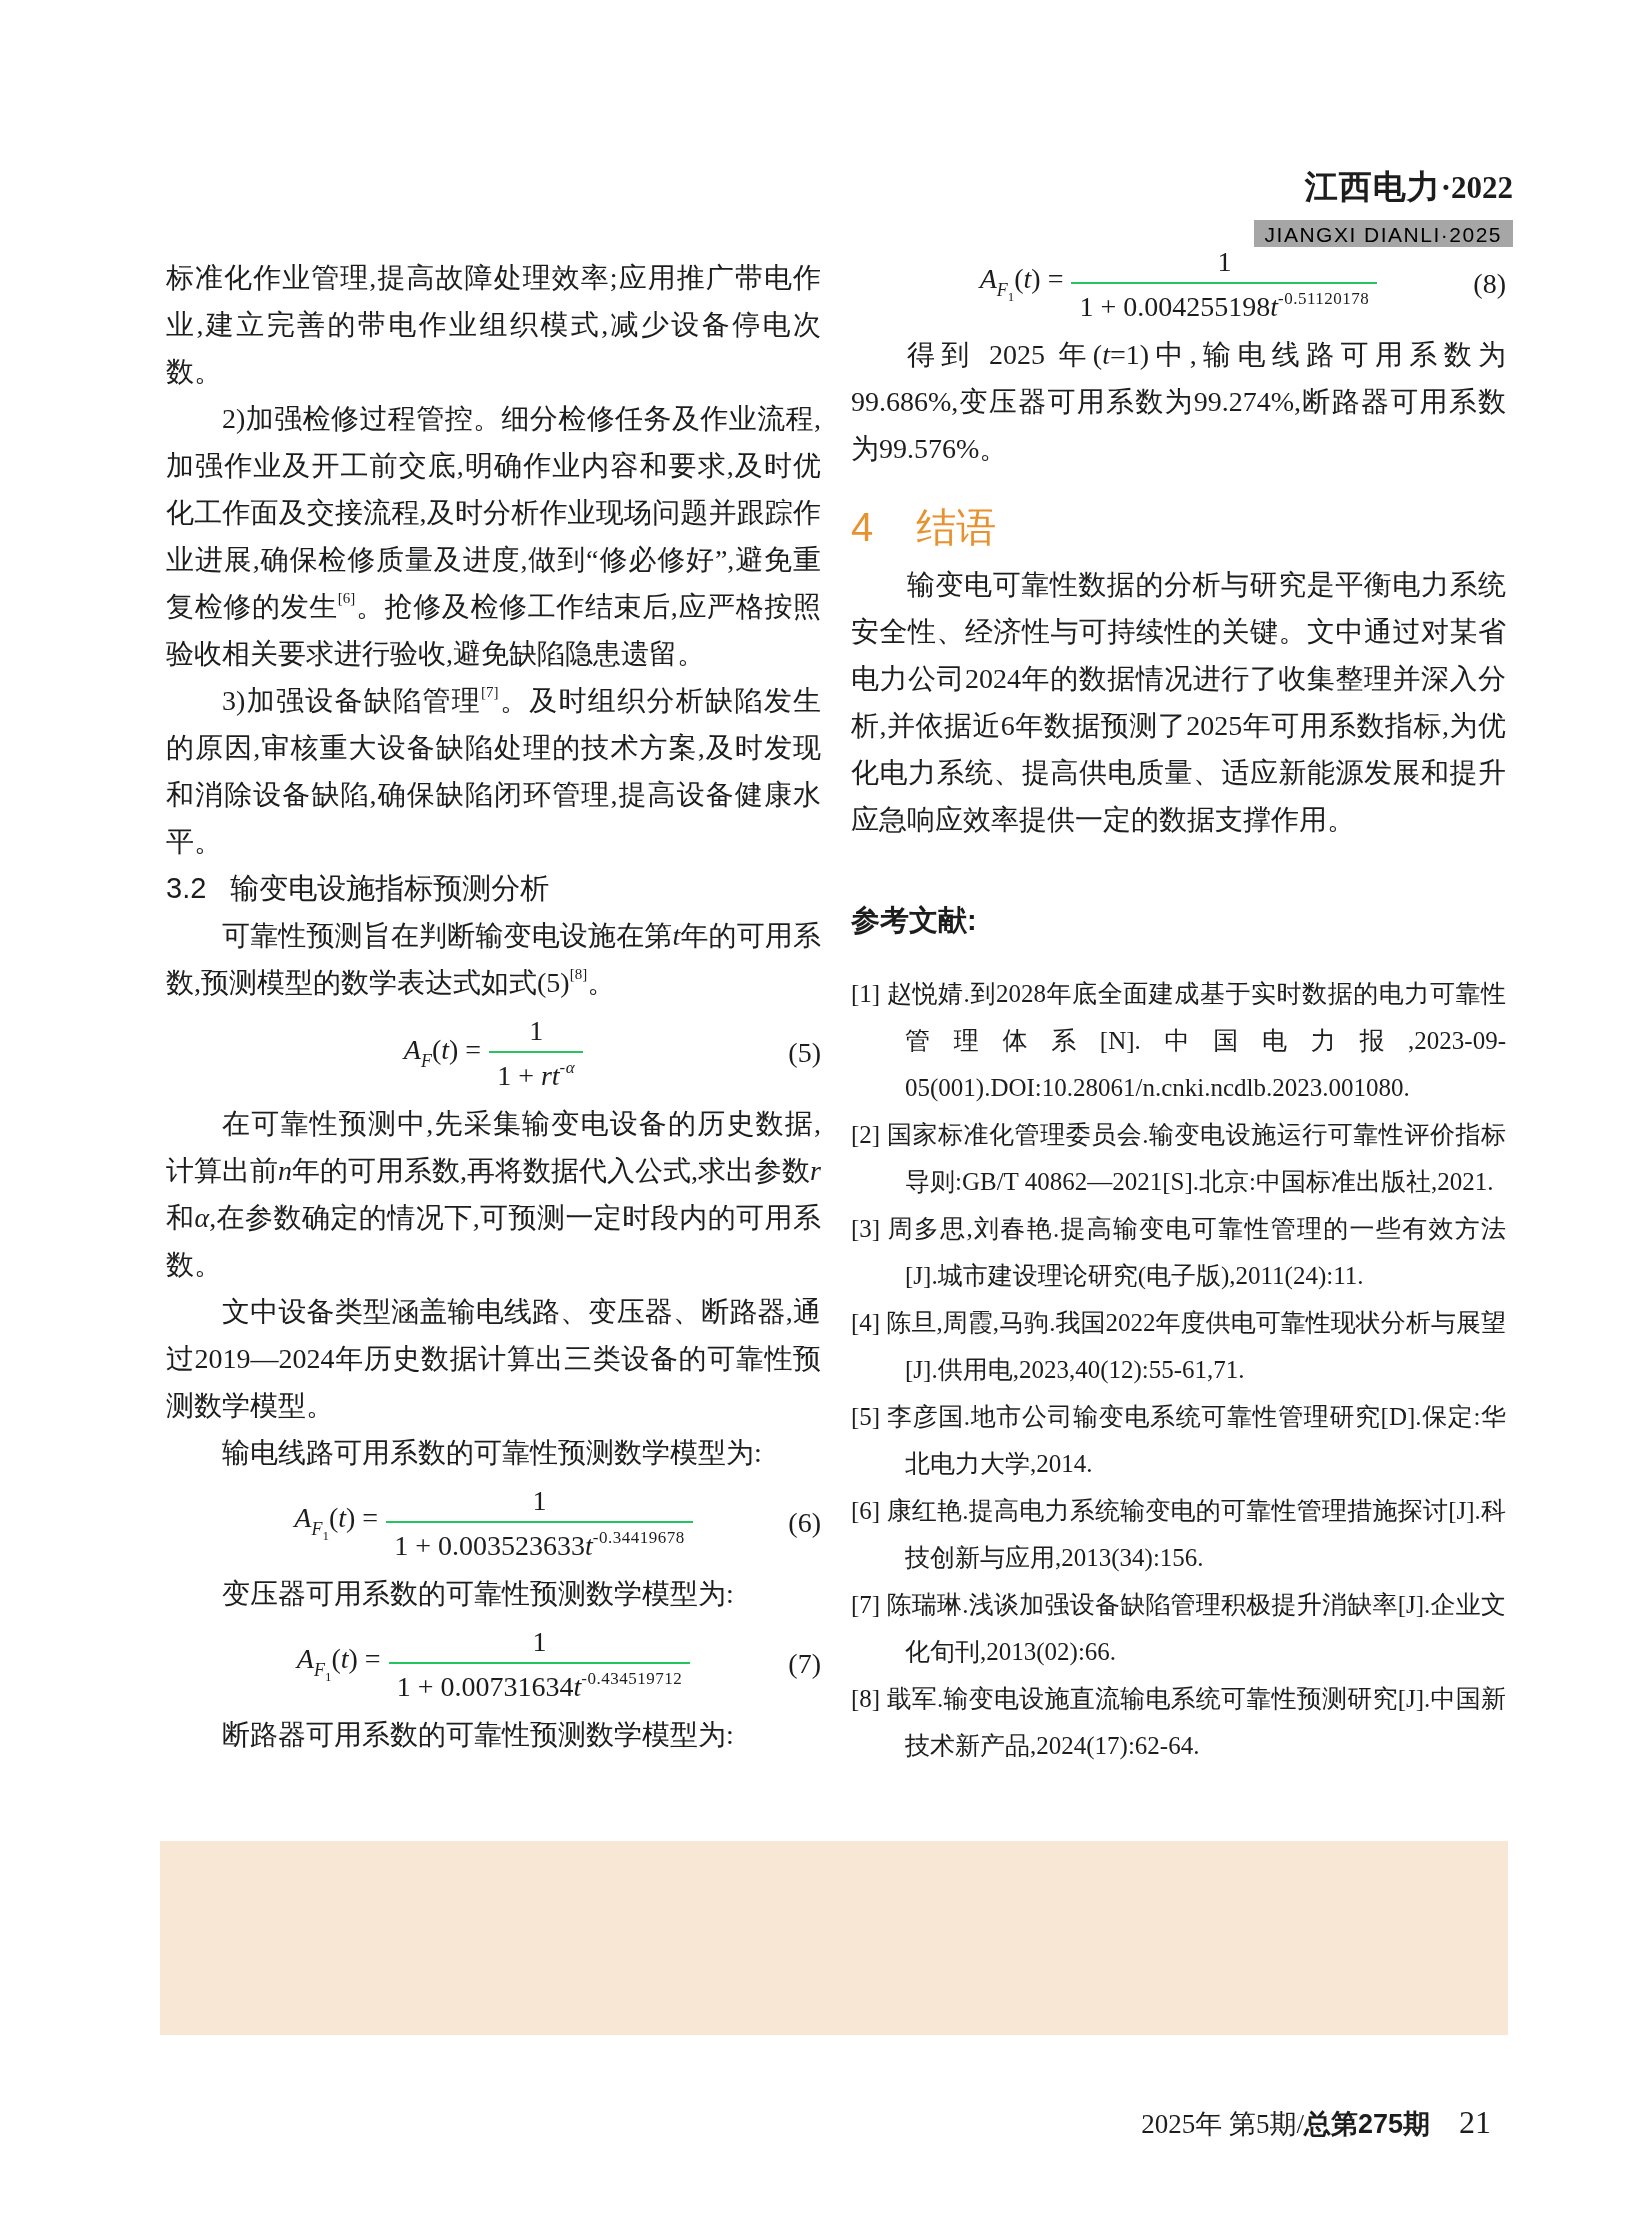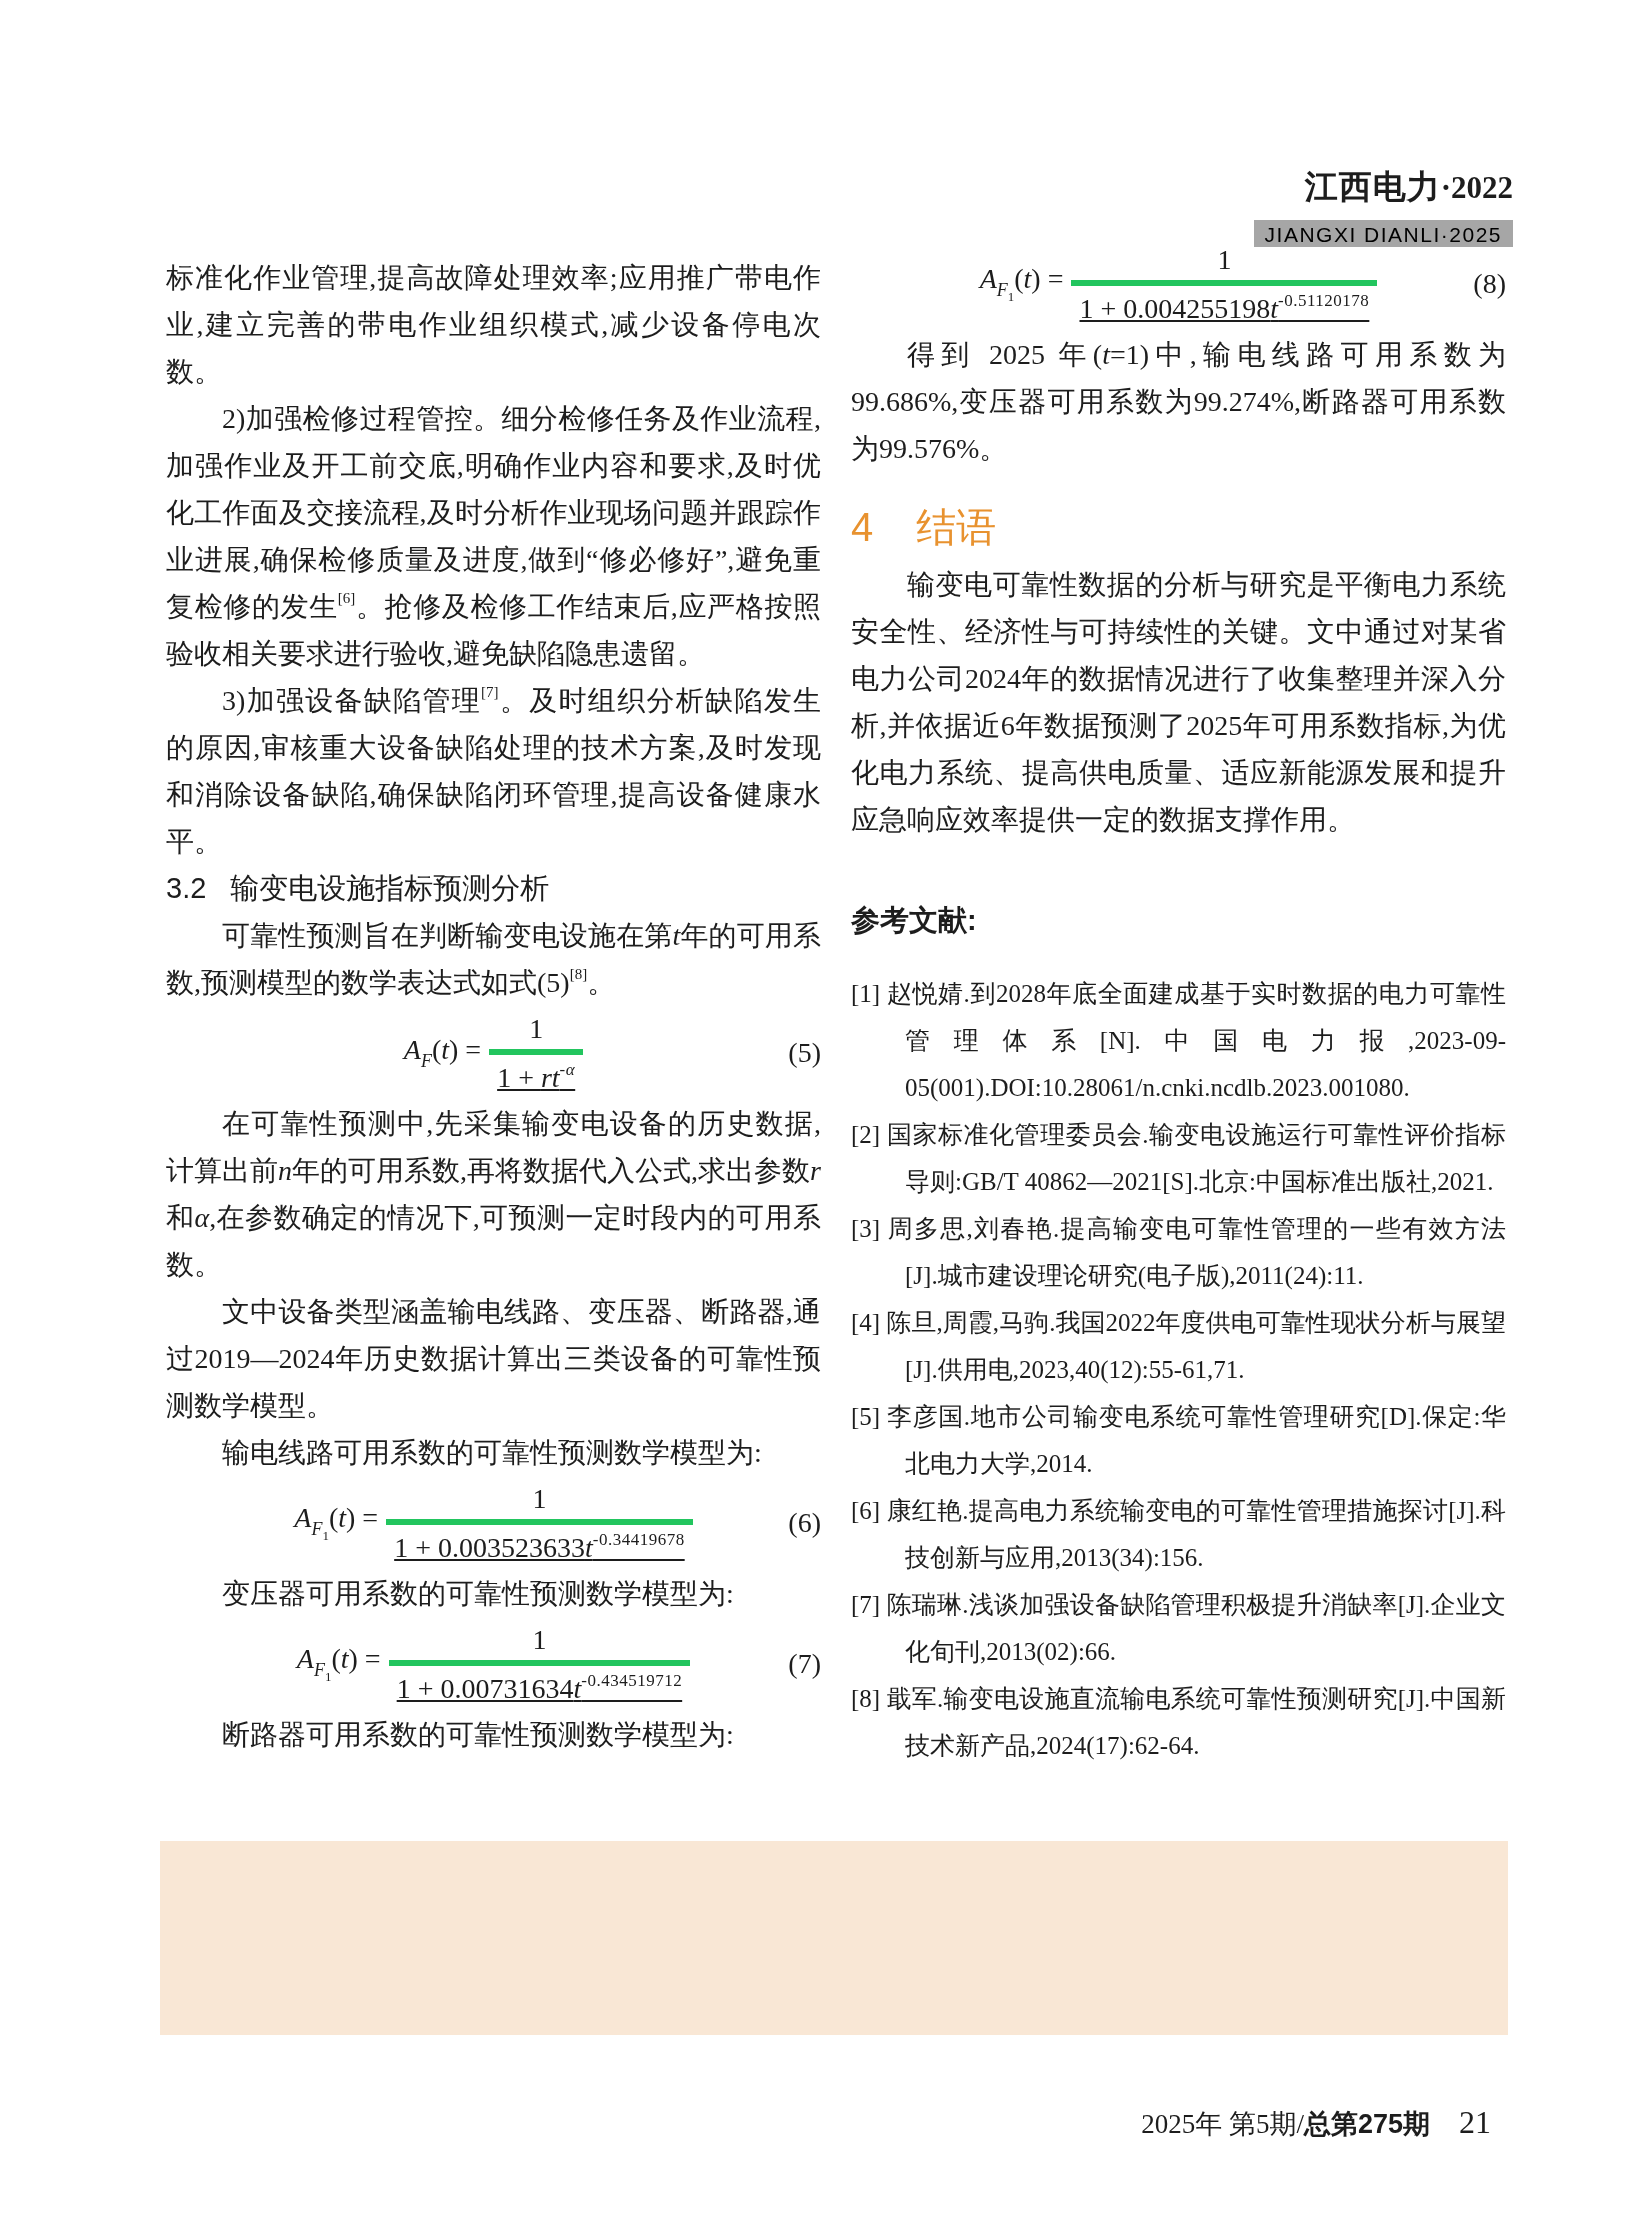--- a/index.html
+++ b/index.html
@@ -31,21 +31,21 @@
   .h-orange { margin:31px 0 10px 0; font-family:"Liberation Sans","DejaVu Sans",sans-serif; font-weight:500; font-size:40px; line-height:48px; text-align:left; }
   .h-orange .no { margin-right:43px; }
   .refhead { margin:54px 0 26px 0; font-family:"Liberation Sans","DejaVu Sans",sans-serif; font-weight:bold; font-size:29px; line-height:47px; text-align:left; }
   
   .formula { position:relative; height:94px; display:flex; align-items:center; justify-content:center; font-size:28px; line-height:normal; text-align:left; }
   .formula .lhs { white-space:nowrap; margin-right:8px; }
   .formula .sub1 { font-size:18px; vertical-align:-8px; }
   .formula .sub2 { font-size:13px; vertical-align:-5px; }
   .formula .frac { display:inline-flex; flex-direction:column; align-items:center; vertical-align:middle; }
   .formula .num { padding:0 5px 4px 5px; }
-  .formula .den { border-top:6px solid #22c55e; padding:5px 8px 0 8px; white-space:nowrap;text-decoration:underline; }
+  .formula .den { border-top:2px solid #22c55e; padding:5px 8px 0 8px; white-space:nowrap; }
   .formula .exp { font-size:17px; vertical-align:12px; letter-spacing:0.5px; }
   .formula .eqnum { position:absolute; right:0; top:50%; transform:translateY(-50%); }
   
   .ref { margin:0; font-size:25px; line-height:47px; padding-left:54px; text-indent:-54px; }
   
   .highlight-rect { position:absolute; left:160px; top:1841px; width:1348px; height:194px; background:#f9e7d5; }
   
   .footer { position:absolute; top:2097px; right:154px; white-space:nowrap; font-size:27px; line-height:51px;text-align:center; }
   .footer .bold { font-family:"Liberation Sans","DejaVu Sans",sans-serif; font-weight:bold; font-size:27px; }
   .footer .pagenum { font-size:32px; margin-left:29px; }

